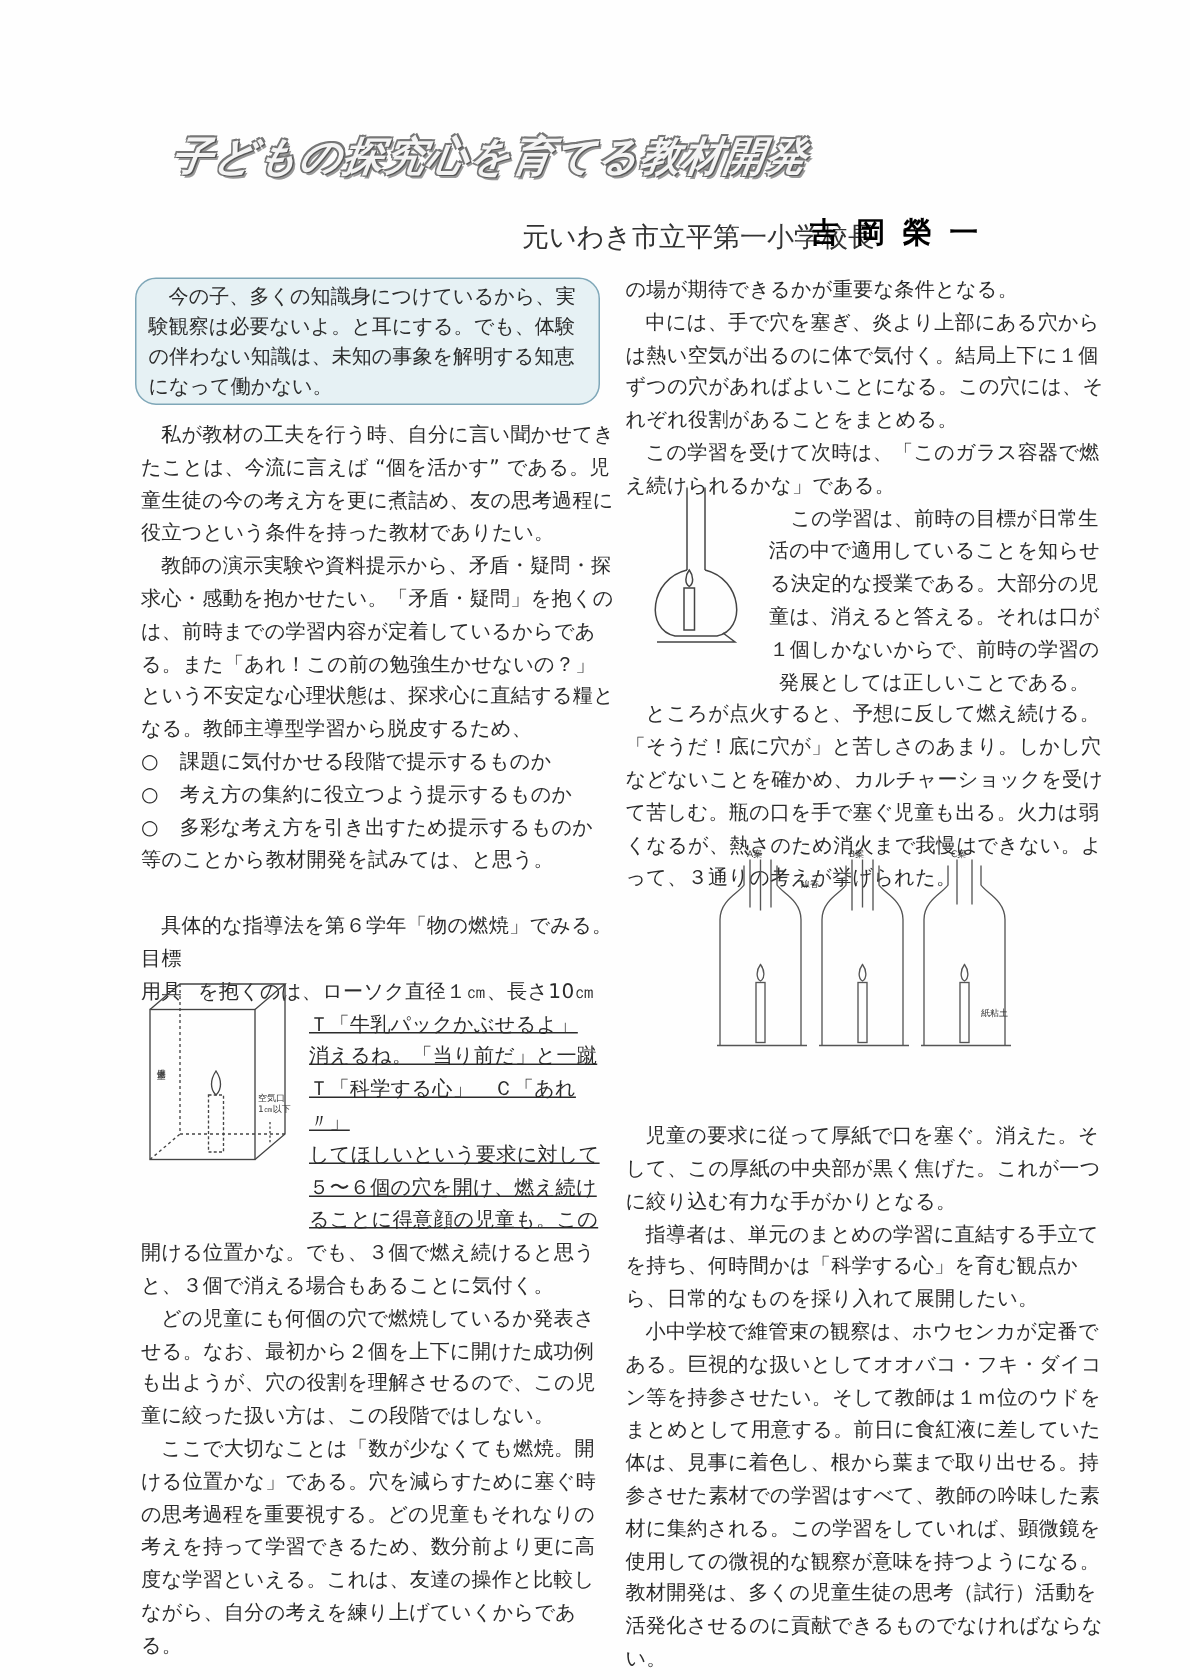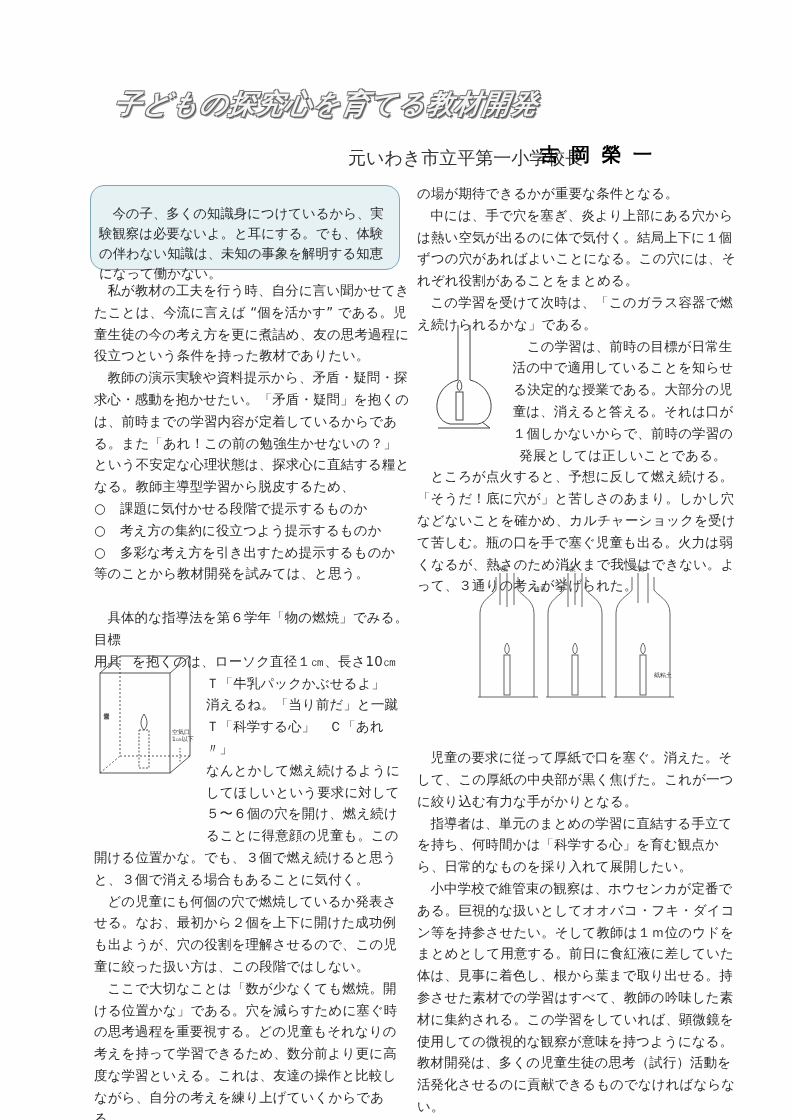--- a/index.html
+++ b/index.html
@@ -16,26 +16,26 @@
   .byline { position:absolute; left:348px; top:146px; font-size:18px; color:#333; }
   .author { position:absolute; left:540px; top:142px; font-size:19px; font-weight:bold; letter-spacing:12px; color:#000000; }
   .col { position:absolute; font-size:13.4px; line-height:21.8px; letter-spacing:0.2px; }
   .col p { margin:0; }
   .indent { text-indent:1em; }
   .left { left:94px; width:316px; }
   .right { left:417px; width:320px; }
   .callout {
     position:absolute; left:90px; top:185px; width:310px; height:85px;
     background:#e6f1f4; border:1.5px solid #7fa7b8; border-radius:14px;
-    padding:18px 8px; box-sizing:border-box; font-size:13.4px; line-height:20px;
+    padding:3px 8px; box-sizing:border-box; font-size:13.4px; line-height:20px;
   }
   .bullet { display:flex; gap:14px; }
   .diagram { position:absolute; }
   .small-label { font-size:6px; fill:#333; }
-  .wrap-left { padding-left:112px; }
+  .wrap-left { padding-left:112px;text-decoration:underline; }
   .wrap-right { padding-left:92px;text-align:center; }
 </style>
 </head>
 <body>
 
 <div class="title">子どもの探究心を育てる教材開発</div>
 <div class="byline">元いわき市立平第一小学校長</div>
 <div class="author">吉岡榮一</div>
 
 <div class="callout">
@@ -64,21 +64,20 @@
     <span style="width:38px;flex:none">目標</span>
   </div>
   <div style="display:flex">
     <span style="width:38px;flex:none">用具</span>
     <span>を抱くのは、ローソク直径１㎝、長さ10㎝</span>
   </div>
   <div class="wrap-left">
     <div>Ｔ「牛乳パックかぶせるよ」</div>
     <div>消えるね。「当り前だ」と一蹴</div>
     <div>Ｔ「科学する心」　Ｃ「あれ〃」</div>
-    <div>なんとかして燃え続けるように</div>
     <div>してほしいという要求に対して</div>
     <div>５〜６個の穴を開け、燃え続け</div>
     <div>ることに得意顔の児童も。この</div>
   </div>
   <p>開ける位置かな。でも、３個で燃え続けると思うと、３個で消える場合もあることに気付く。</p>
   <p class="indent">どの児童にも何個の穴で燃焼しているか発表させる。なお、最初から２個を上下に開けた成功例も出ようが、穴の役割を理解させるので、この児童に絞った扱い方は、この段階ではしない。</p>
   <p class="indent">ここで大切なことは「数が少なくても燃焼。開ける位置かな」である。穴を減らすために塞ぐ時の思考過程を重要視する。どの児童もそれなりの考えを持って学習できるため、数分前より更に高度な学習といえる。これは、友達の操作と比較しながら、自分の考えを練り上げていくからである。</p>
 
 </div>
 

